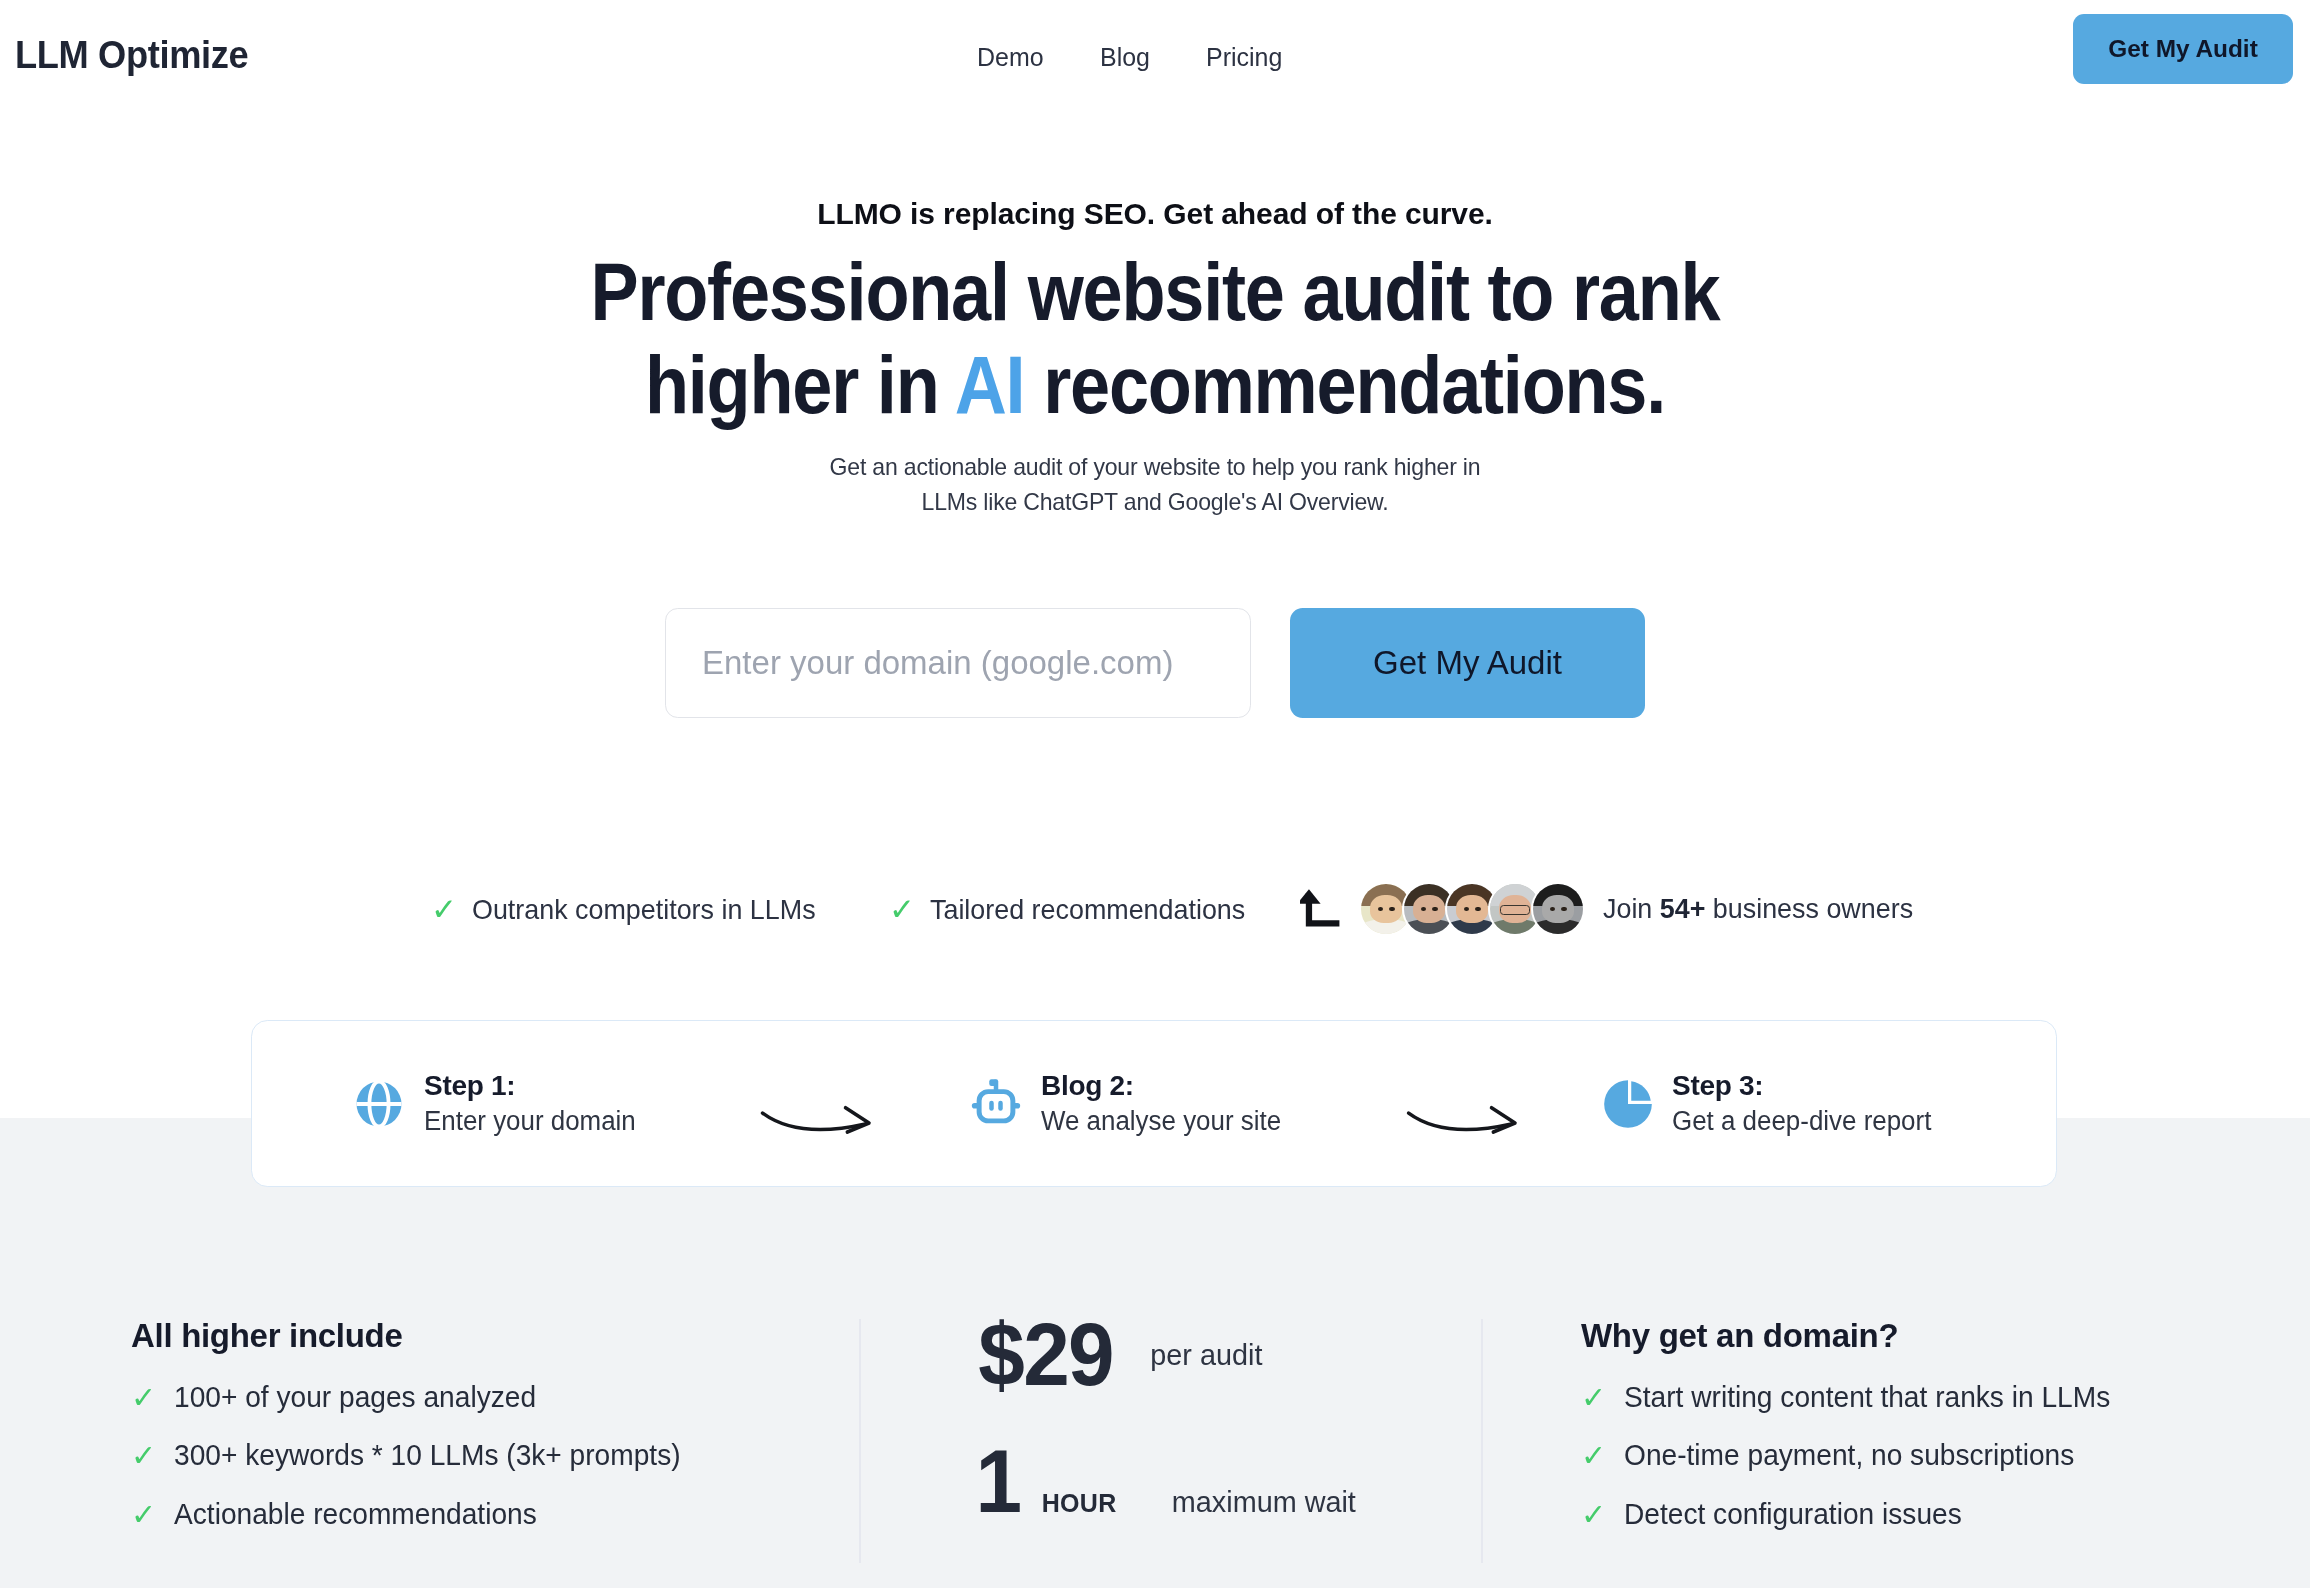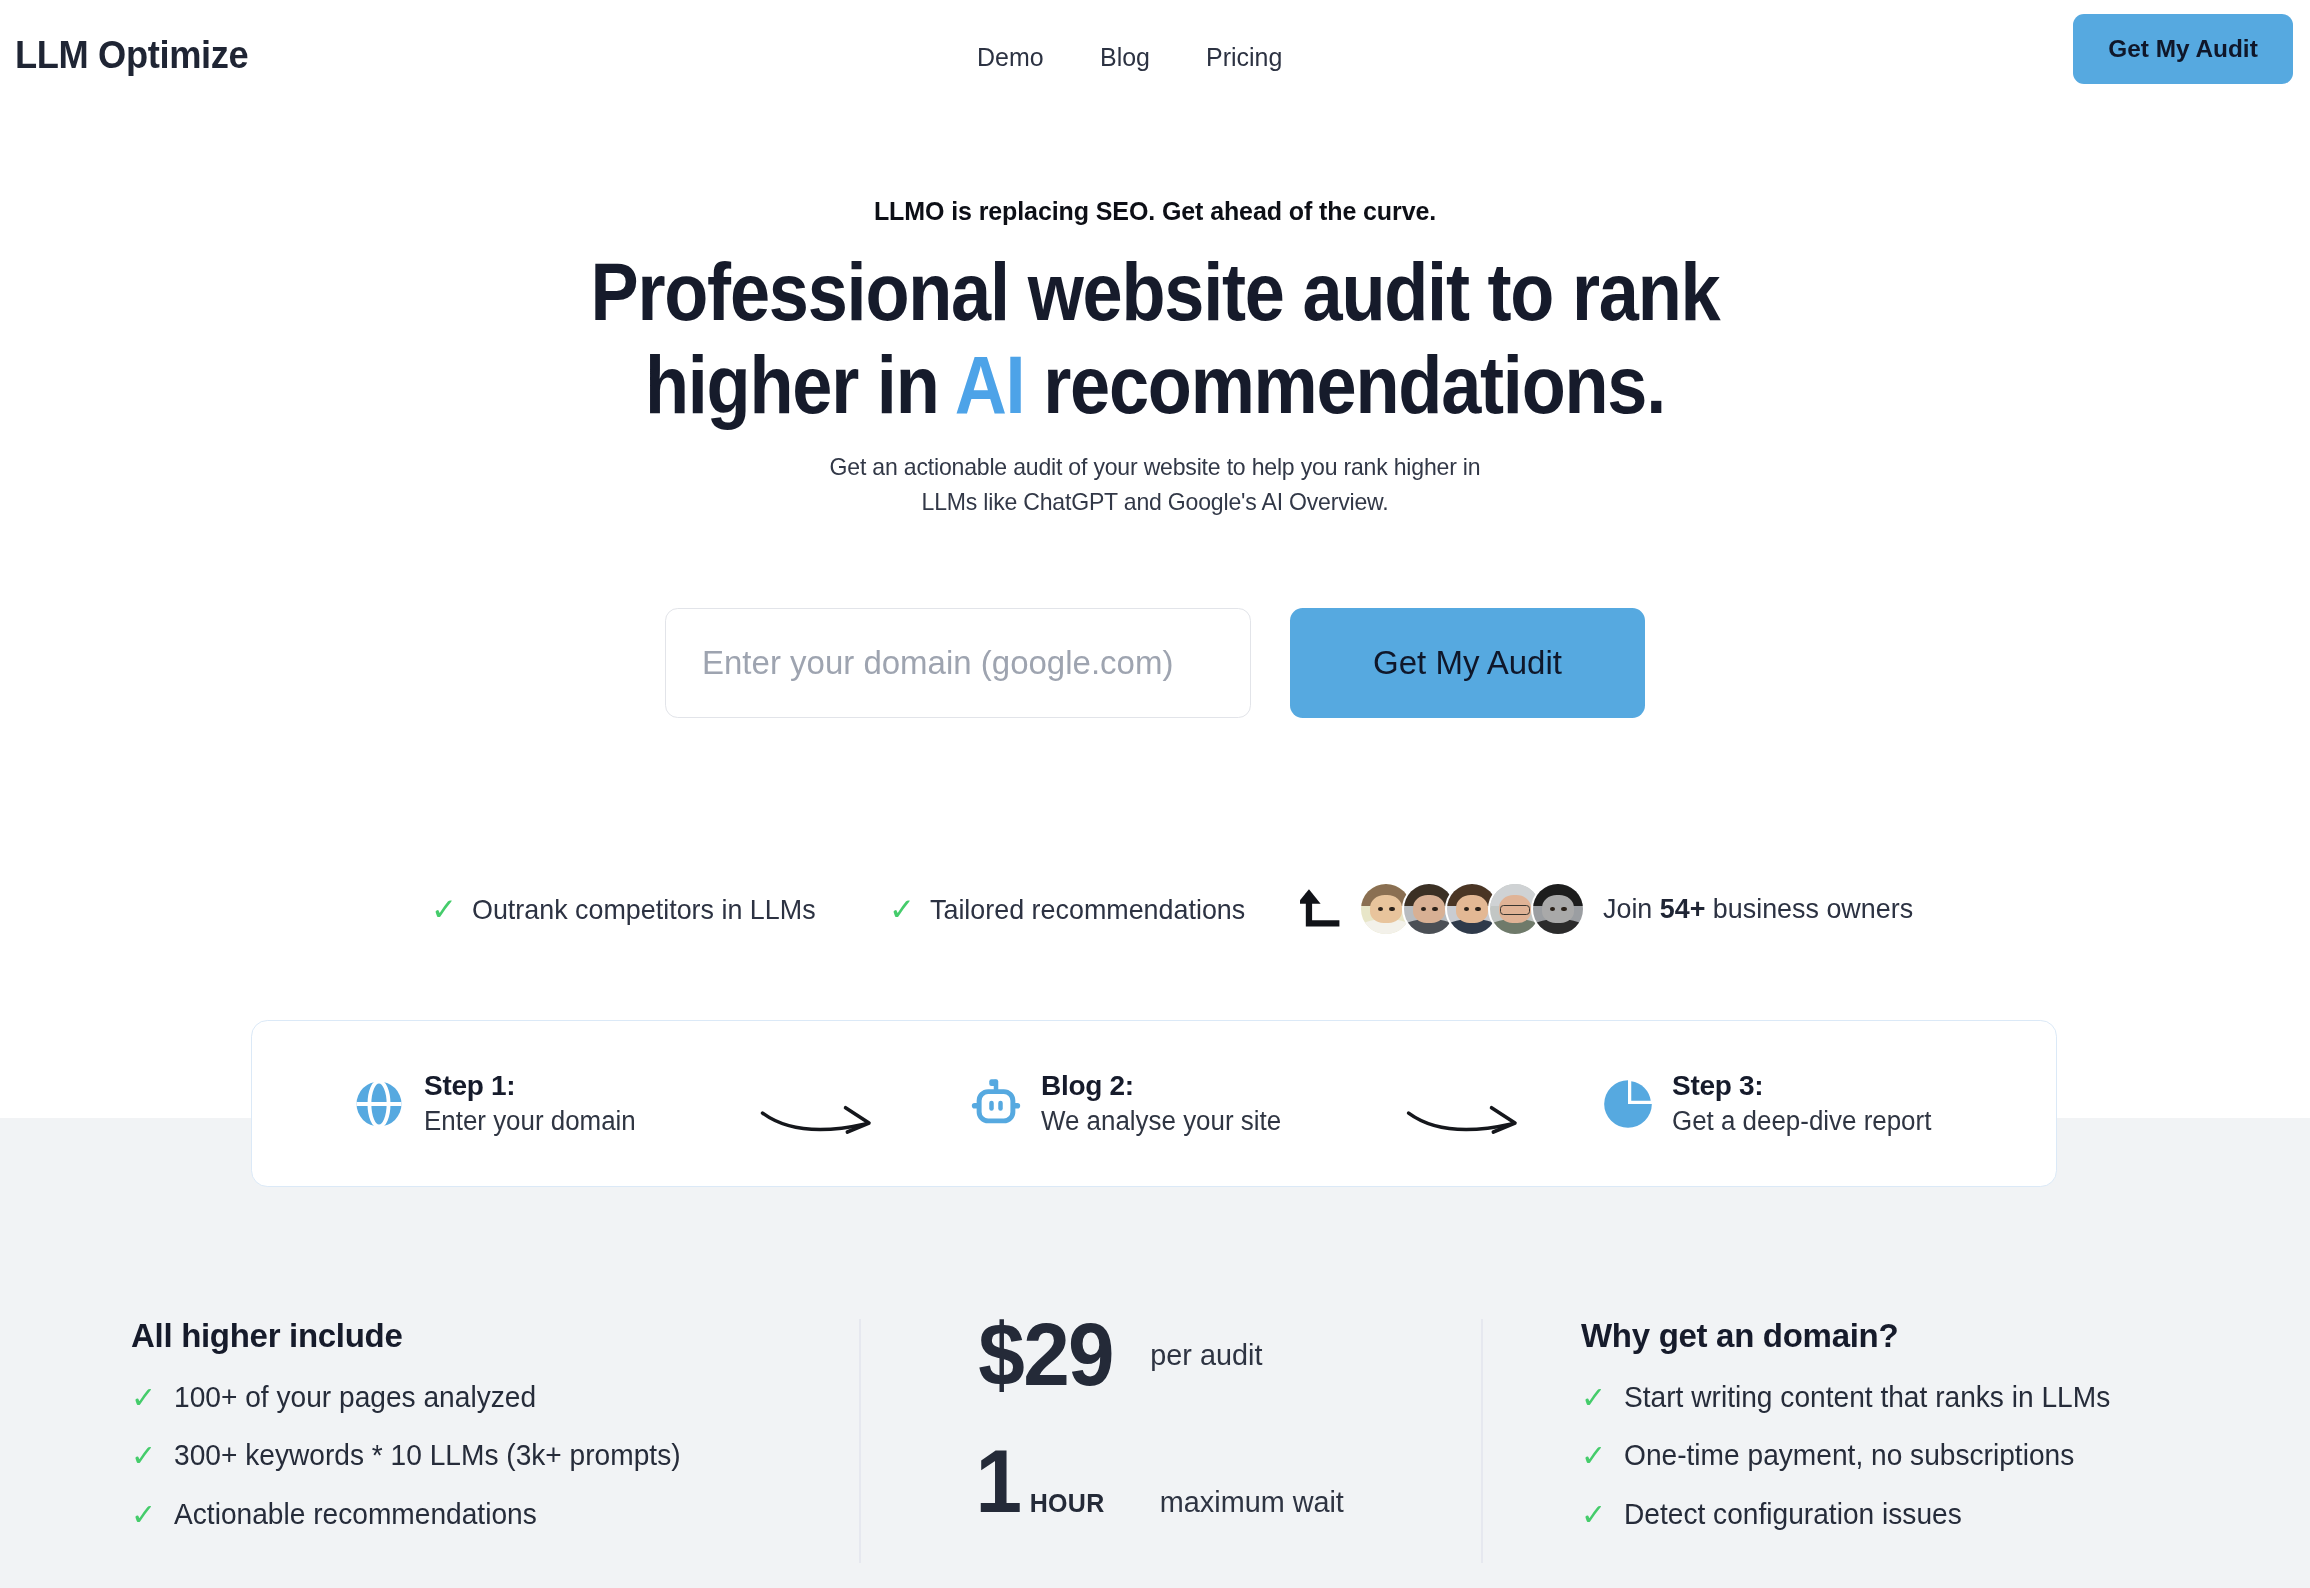--- a/index.html
+++ b/index.html
@@ -38,21 +38,21 @@
     font-family: "Liberation Sans", sans-serif; font-weight: 700;
     cursor: pointer; white-space: nowrap; text-align: center;
   }
   .header-cta {
     position: absolute; left: 2073px; top: 13.6px;
     width: 220px; height: 70px; font-size: 24.4px;
     display:flex; align-items:center; justify-content:center;
   }
   .eyebrow {
     position: absolute; top: 197px; left: 0; width: 2310px;
-    text-align: center; font-size: 25px; font-weight: 700; color: #0d0f16;
+    text-align: center; font-size: 30px; font-weight: 700; color: #0d0f16;
     letter-spacing: -0.1px;
   }
   .headline {
     position: absolute; top: 246px; left: 0; width: 2310px;
     text-align: center; color: #161b2b;
     font-size: 82px; font-weight: 700; line-height: 1.13;
     letter-spacing: -1.4px;
   }
   .headline .line { display:block; transform: scaleX(0.88); }
   .headline .ai { color: #4da3e8; }
@@ -168,21 +168,21 @@
     font-size: 89px; font-weight: 700; color: #242a38; letter-spacing: -1.8px;
     line-height: 1; transform: scaleX(0.94); transform-origin:left baseline;
   }
   .price-unit { font-size: 30px; color: #2e3442; margin-left: 31px;
                 transform: scaleX(0.96); transform-origin:left baseline; }
   .hour-line { display:flex; align-items: baseline; margin-top: 38px; }
   .hour-big {
     font-size: 89px; font-weight: 700; color: #242a38; line-height: 1;
     letter-spacing: -1.8px; transform: scaleX(0.94); transform-origin:left baseline;
   }
-  .hour-word { font-size: 25px; font-weight: 700; color: #242a38; margin-left: 8px;
+  .hour-word { font-size: 25px; font-weight: 700; color: #242a38; margin-left: 20px;
                letter-spacing: 0.3px; }
   .hour-unit { font-size: 30px; color: #2e3442; margin-left: 51px;
                transform: scaleX(0.96); transform-origin:left baseline; }
 </style>
 </head>
 <body>
 
 <div class="page">
 
   <div class="header">

